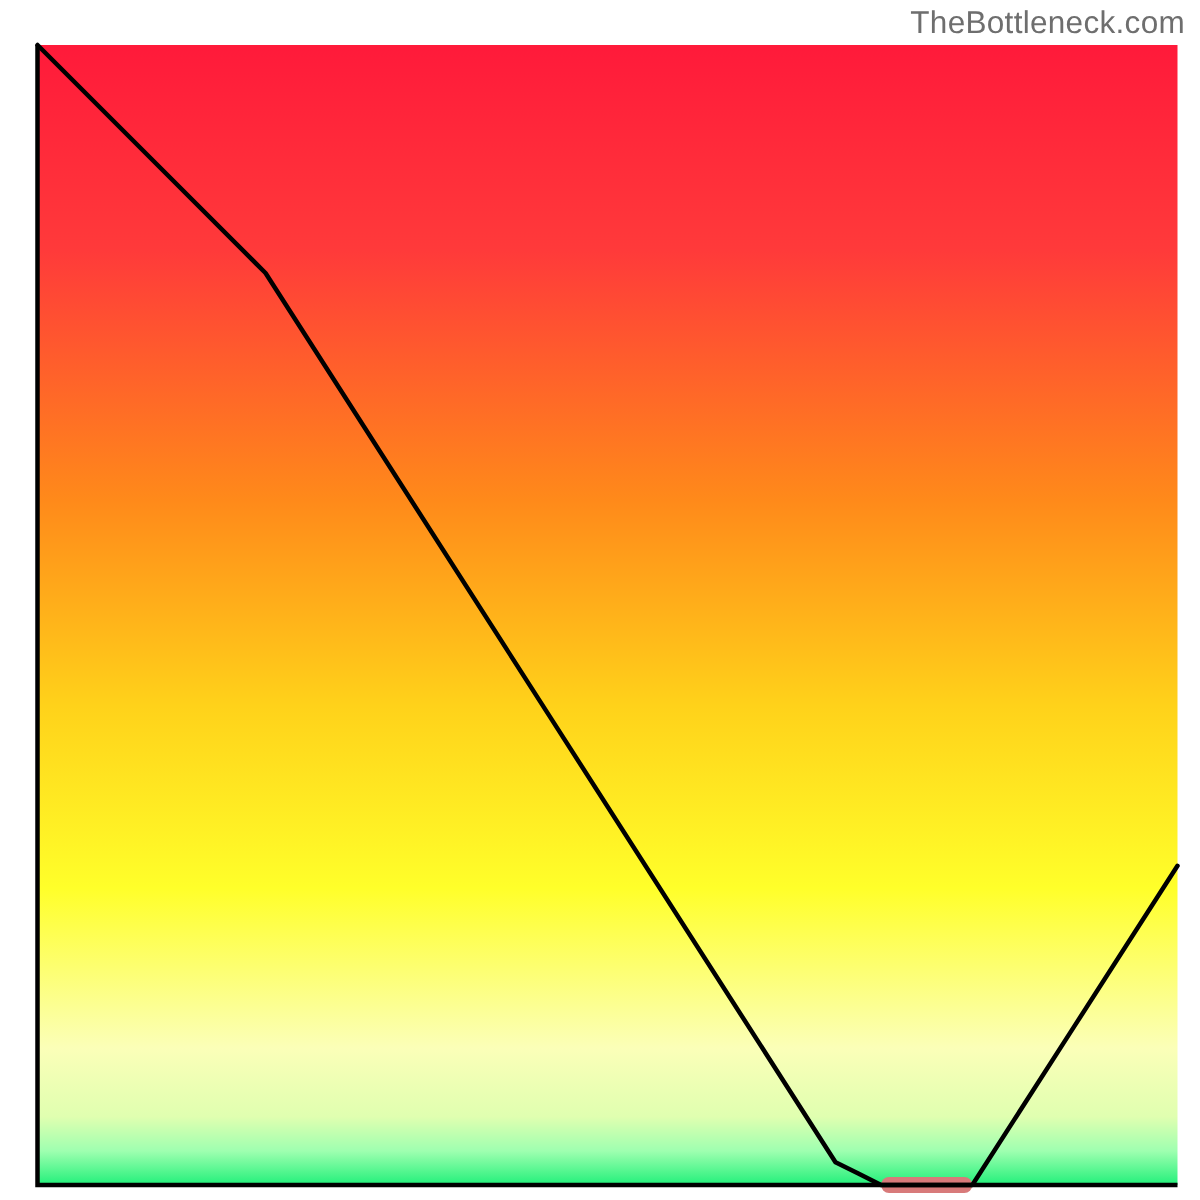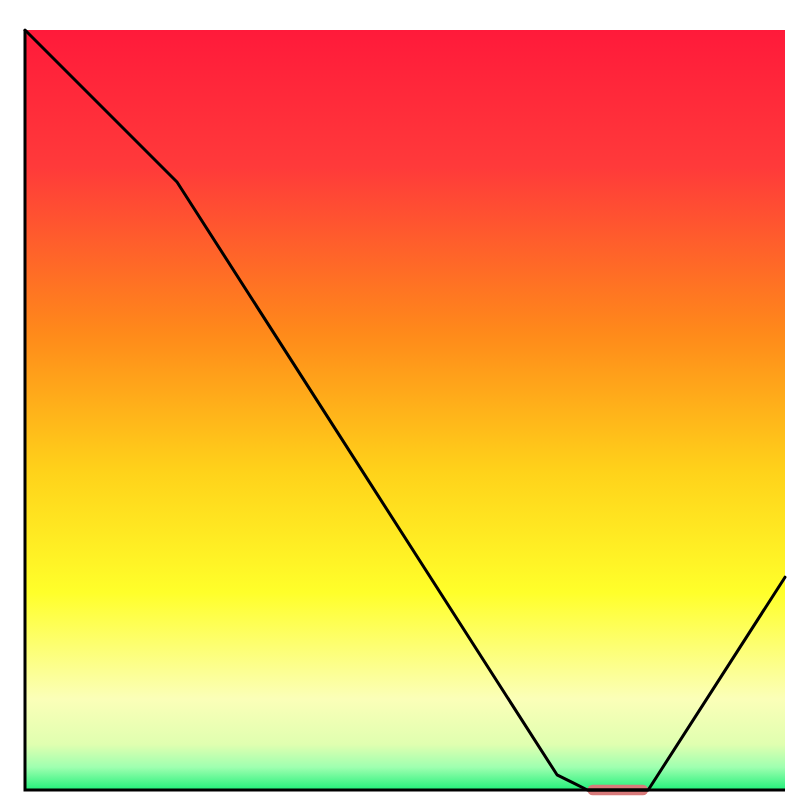--- a/index.html
+++ b/index.html
@@ -34,20 +34,21 @@
     width: 800px;
     height: 800px;
     display: block;
   }
 </style>
 </head>
 <body>
 
 <div class="stage">
 
+  <div class="watermark">TheBottleneck.com</div>
 
   <svg class="plot" viewBox="0 0 800 800" preserveAspectRatio="none">
     <defs>
       <linearGradient id="bg-grad" x1="0" y1="0" x2="0" y2="1">
       <stop offset="0.0%" stop-color="#ff1a3a"></stop>
           <stop offset="18.0%" stop-color="#ff3a3a"></stop>
           <stop offset="40.0%" stop-color="#ff8a1a"></stop>
           <stop offset="58.0%" stop-color="#ffd21a"></stop>
           <stop offset="74.0%" stop-color="#ffff2a"></stop>
           <stop offset="88.0%" stop-color="#fbffb8"></stop>

